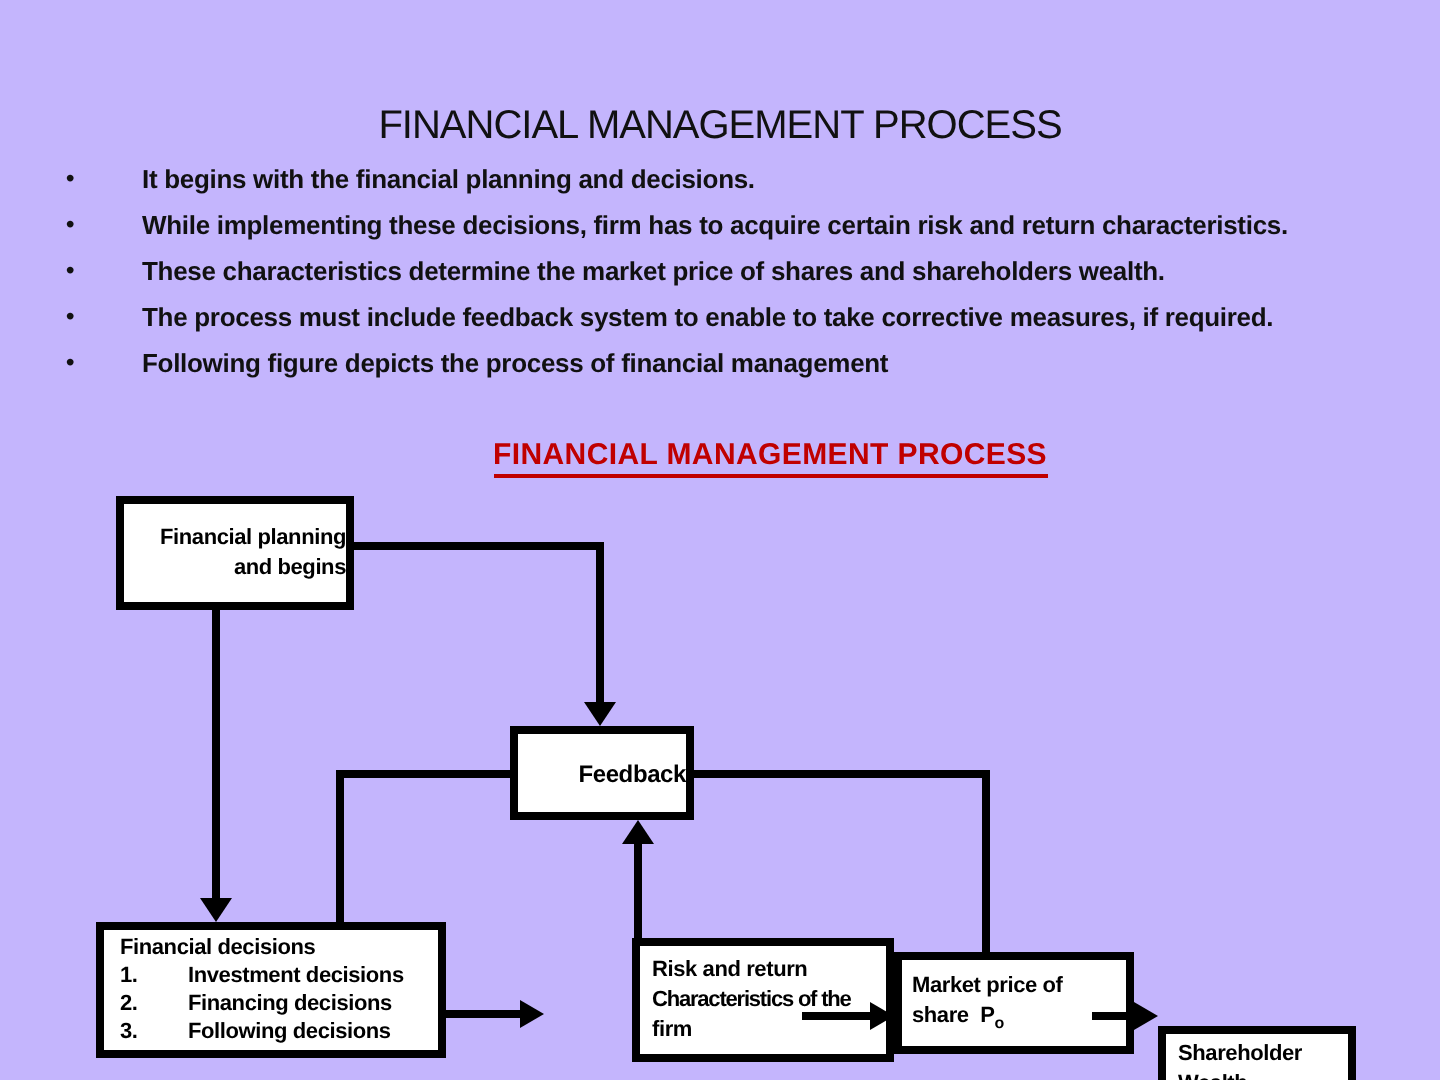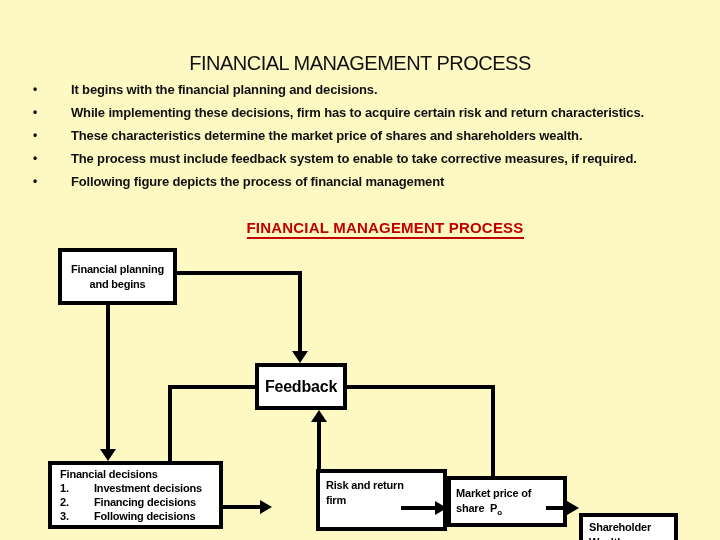--- a/index.html
+++ b/index.html
@@ -1,17 +1,17 @@
 <!DOCTYPE html>
 <html><head>
 <meta charset="utf-8">
 <style>
   html,body { margin:0; padding:0; background:#fff; }
   .slide {
-    position:relative; width:720px; height:540px; background:#fef9c3;
+    position:relative; width:720px; height:540px; background:#c4b5fd;
     font-family:"Liberation Sans", sans-serif; color:#000; overflow:hidden;
   }
   
   .title {
     position:absolute; top:52px; left:0; width:720px; text-align:center;
     font-size:20px; font-weight:400; letter-spacing:-0.5px; color:#111;
   }
   
   .bullets { position:absolute; top:81px; left:30px; width:662px; }
   .bullet {
@@ -24,23 +24,23 @@
   .diagram-heading-wrap { position:absolute; top:219px; left:50px; width:670px; text-align:center; }
   .diagram-heading {
     font-size:15px; font-weight:700; letter-spacing:0.2px;
     color:#C00000; border-bottom:2px solid #C00000; padding-bottom:1px;
   }
   
   .dbox {
     position:absolute; box-sizing:border-box; border:4px solid #000; background:#fff;
     font-weight:700; font-size:11px; letter-spacing:-0.2px; line-height:14px; color:#000;
   }
-  .dbox.center { display:flex; flex-direction:column; justify-content:center; align-items:center; text-align:center; }
+  .dbox.center { display:flex; flex-direction:column; justify-content:center; align-items:flex-end; text-align:center; }
   .box-planning   { left:58px;  top:248px; width:119px; height:57px; line-height:15px; }
-  .box-feedback   { left:255px; top:363px; width:92px;  height:47px; font-size:16px; }
+  .box-feedback   { left:255px; top:363px; width:92px;  height:47px; font-size:12px; }
   .box-decisions  { left:48px;  top:461px; width:175px; height:68px; padding:2px 2px 0 8px; line-height:14px; }
   .box-risk       { left:272px; top:469px; width:131px; height:62px; padding:5px 2px 0 6px; line-height:15px;margin-left:44px; }
   .box-market     { left:447px; top:476px; width:120px; height:51px; padding:6px 2px 0 5px; line-height:15px; }
   .box-shareholder{ left:579px; top:471px; width:99px;  height:74px; padding:3px 2px 0 6px; line-height:15px;margin-top:42px; }
   .row { display:flex; }
   .row .num { flex:0 0 34px; }
   .tight { letter-spacing:-0.6px; white-space:nowrap; }
   .pre { white-space:pre; }
   .subsc { font-size:8px; vertical-align:-3px; }
   
@@ -104,20 +104,21 @@
       <span>Financing decisions</span>
     </div>
     <div class="row">
       <span class="num">3.</span>
       <span>Following decisions</span>
     </div>
   </div>
 
   <div class="dbox box-risk">
     <div>Risk and return</div>
+    <div class="tight">Characteristics of the</div>
     <div>firm</div>
   </div>
 
   <div class="dbox box-market">
     <div>Market price of</div>
     <div><span class="pre">share  P</span><span class="subsc">o</span></div>
   </div>
 
   <div class="dbox box-shareholder">
     <div>Shareholder</div>

